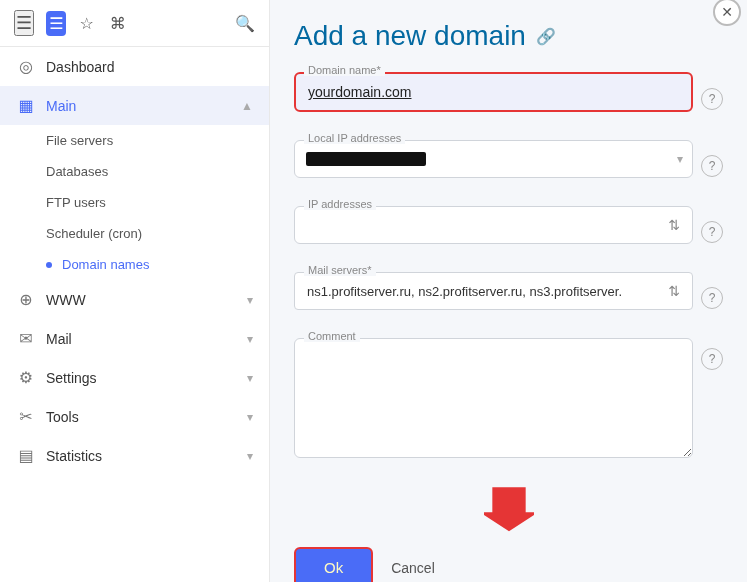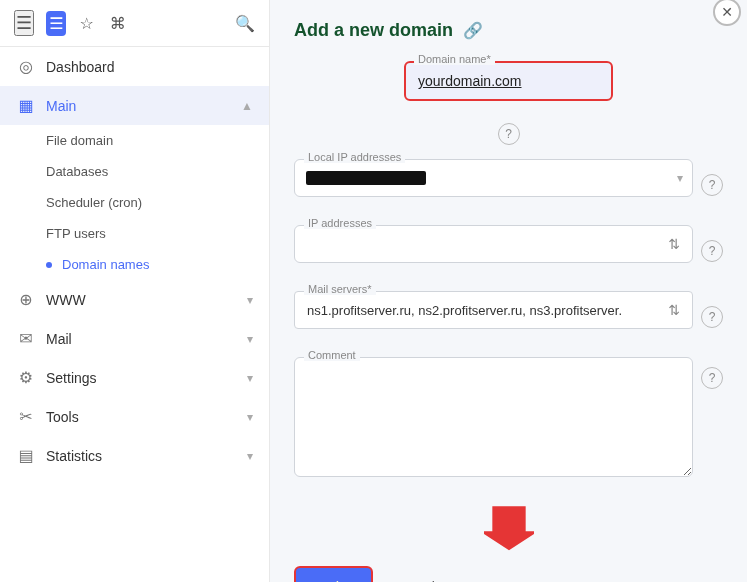--- a/index.html
+++ b/index.html
@@ -158,23 +158,23 @@
     }
 
     .page-header {
       display: flex;
       align-items: center;
       gap: 10px;
       margin-bottom: 20px;
     }
 
     .page-title {
-      font-size: 18px;
-      font-weight: 700;
-      color: #14532d;
+      font-size: 28px;
+      font-weight: 400;
+      color: #0369a1;
     }
 
     .link-icon {
       color: #aaa;
       font-size: 16px;
       cursor: pointer;
     }
 
     
     .form-group {
@@ -345,30 +345,30 @@
       <span>Dashboard</span>
     </div>
 
     <div class="nav-item active">
       <span class="nav-icon" style="color:#4a6cf7;">▦</span>
       <span>Main</span>
       <span class="chevron">▲</span>
     </div>
 
     <div class="nav-sub-item">
-      <span>File domain</span>
+      <span>File servers</span>
     </div>
     <div class="nav-sub-item">
       <span>Databases</span>
     </div>
     <div class="nav-sub-item">
+      <span>FTP users</span>
+    </div>
+    <div class="nav-sub-item">
       <span>Scheduler (cron)</span>
-    </div>
-    <div class="nav-sub-item">
-      <span>FTP users</span>
     </div>
     <div class="nav-sub-item active">
       <span class="dot"></span>
       <span>Domain names</span>
     </div>
 
     <div class="nav-item">
       <span class="nav-icon">⊕</span>
       <span>WWW</span>
       <span class="chevron">▾</span>
@@ -397,21 +397,21 @@
 </div>
 
 <div class="main-content">
   <button class="close-btn">✕</button>
 
   <div class="page-header">
     <span class="page-title">Add a new domain</span>
     <span class="link-icon">🔗</span>
   </div>
 
-  <div class="form-row" style="margin-bottom:14px;flex-direction:column;">
+  <div class="form-row" style="margin-bottom:14px;">
     <div class="form-control-wrap form-group highlighted">
       <span class="form-label">Domain name*</span>
       <input class="form-control" type="text" value="yourdomain.com" style="border: 2px solid rgb(229, 53, 53); background: rgb(238, 240, 251); text-decoration: underline;" placeholder="yourdomain.com">
     </div>
     <div class="help-icon">?</div>
   </div>
 
   <div class="form-row" style="margin-bottom:14px;">
     <div class="form-group select-wrapper" style="flex: 1 1 0%; position: relative;">
       <span class="form-label">Local IP addresses</span>

